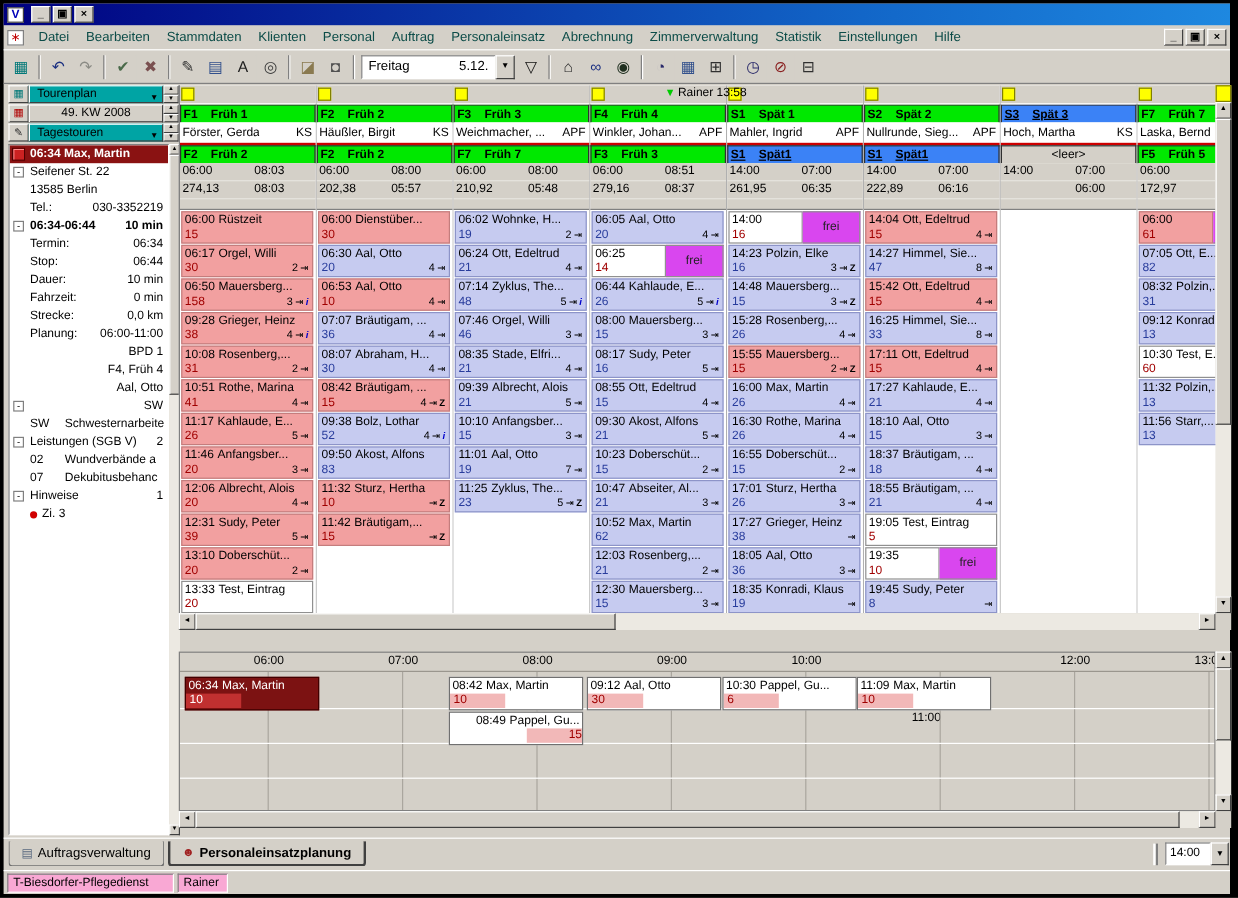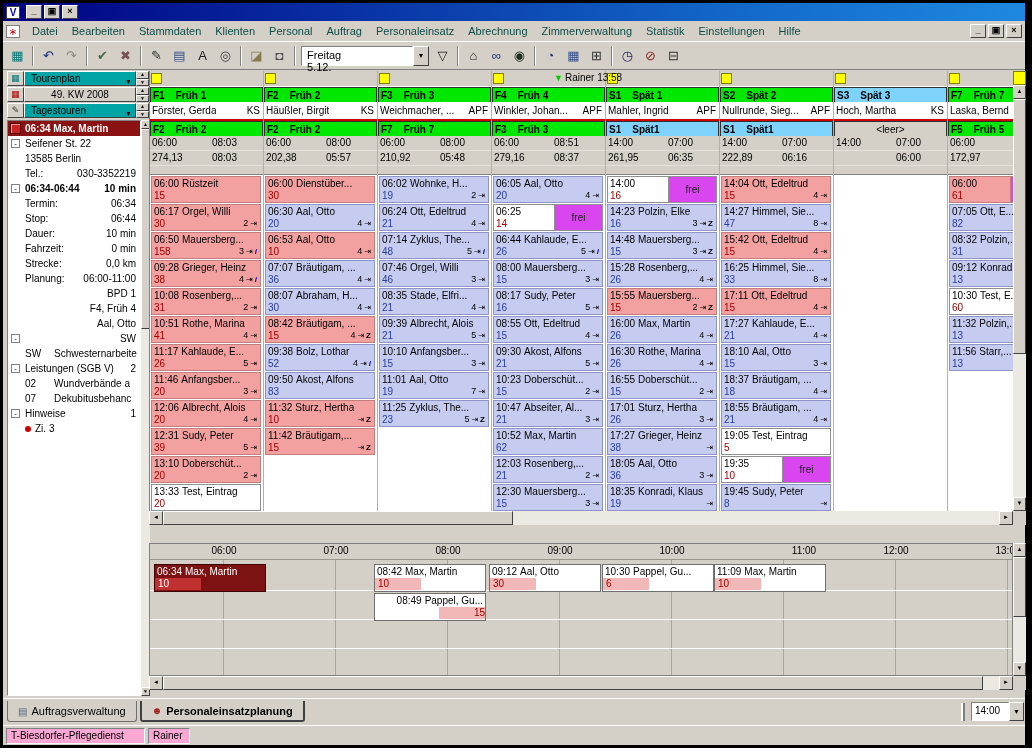--- a/index.html
+++ b/index.html
@@ -27,21 +27,21 @@
   .menu-item { font-size:11px; color:#0c4c48; padding:2px 7px; white-space:nowrap; }
 
   
   .toolbar { position:absolute; left:0; top:39px; right:0; height:28px; display:flex;
     align-items:center; padding-left:3px; border-bottom:1px solid #808080; }
   .tbtn { width:23px; height:22px; display:flex; align-items:center; justify-content:center;
     font-size:13px; background:#d4d0c8; border:1px solid #d4d0c8; }
   .tb-sep { width:2px; height:20px; border-left:1px solid #808080; border-right:1px solid #fff; margin:0 3px; }
   .date-combo { display:flex; height:20px; margin:0 2px; }
   .date-field { width:112px; background:#fff; border:1px solid; border-color:#808080 #fff #fff #808080;
-    font-size:11px; display:flex; justify-content:space-between; padding:2px 5px;flex-direction:column; }
+    font-size:11px; display:flex; justify-content:space-between; padding:2px 5px; }
   .combo-arrow { width:16px; background:#d4d0c8; border:1px solid; border-color:#fff #404040 #404040 #fff;
     text-align:center; font-size:7px; line-height:18px; }
 
   
   .sb-row { position:absolute; left:4px; width:142px; height:15px; display:flex; }
   .sb-icon { width:17px; height:15px; background:#d4d0c8; border:1px solid;
     border-color:#fff #404040 #404040 #fff; font-size:9px; text-align:center; line-height:13px; }
   .sb-btn { flex:1; border:1px solid; border-color:#fff #404040 #404040 #fff; font-size:10px;
     line-height:13px; padding-left:6px; position:relative; white-space:nowrap; overflow:hidden; }
   .sb-btn.teal { background:#00a4a4; }
@@ -77,21 +77,21 @@
   .gcol { position:absolute; top:0; width:114px; height:440px; border-right:1px solid #b0b0b0; }
   .g-marker { height:16px; background:#d4d0c8; position:relative; border-bottom:1px solid #fff; }
   .ysq { position:absolute; left:1px; top:2px; width:11px; height:11px; background:#ffff00; border:1px solid #808000; }
   .drag-mark { position:absolute; left:14px; top:1px; font-size:10px; white-space:nowrap; z-index:3;margin-left:48px; }
   .drag-mark .tri { color:#00cc00; font-size:9px; margin-right:2px; }
   .g-h1, .g-h2 { height:15px; font-size:10px; font-weight:bold; display:flex; align-items:center;
     border:1px solid #303030; border-bottom:none; overflow:hidden; white-space:nowrap; }
   .g-h1 .hc, .g-h2 .hc { margin-left:2px; }
   .g-h1 .hl, .g-h2 .hl { margin-left:11px; }
   .green { background:#00e800; }
-  .cyan  { background:#7dd3fc; }
+  .cyan  { background:#3b82f6;text-decoration:underline; }
   .leer  { background:#d4d0c8; font-weight:normal; justify-content:center; }
   .leer .hl { margin-left:0; }
   .g-name { height:19px; background:#fff; border-bottom:2px solid #cc0000; font-size:10px;
     display:flex; justify-content:space-between; align-items:center; padding:0 3px 0 2px;
     white-space:nowrap; overflow:hidden; }
   .g-name .en { overflow:hidden; max-width:86px; }
   .g-sum { height:15px; background:#d4d0c8; font-size:10px; display:flex;
     justify-content:space-between; padding:1px 26px 0 2px; border-bottom:1px solid #e4e2dc; }
   .g-gap { height:9px; background:#d4d0c8; border-bottom:1px solid #808080; }
   .g-appts { background:#fff; height:336px; overflow:hidden; }
@@ -1450,21 +1450,21 @@
       <div class="tl-hour" style="left: 18px;">06:00</div>
       <div class="tl-vline" style="left: 73px;"></div>
       <div class="tl-hour" style="left: 130px;">07:00</div>
       <div class="tl-vline" style="left: 185px;"></div>
       <div class="tl-hour" style="left: 242px;">08:00</div>
       <div class="tl-vline" style="left: 297px;"></div>
       <div class="tl-hour" style="left: 354px;">09:00</div>
       <div class="tl-vline" style="left: 409px;"></div>
       <div class="tl-hour" style="left: 466px;">10:00</div>
       <div class="tl-vline" style="left: 521px;"></div>
-      <div class="tl-hour" style="left: 598px;">11:00</div>
+      <div class="tl-hour" style="left: 566px; margin-top: 48px;">11:00</div>
       <div class="tl-vline" style="left: 633px;"></div>
       <div class="tl-hour" style="left: 690px;">12:00</div>
       <div class="tl-vline" style="left: 745px;"></div>
       <div class="tl-hour" style="left: 802px;">13:00</div>
       <div class="tl-vline" style="left: 857px;"></div>
       <div class="tl-rowline" style="top: 46px;"></div>
       <div class="tl-rowline" style="top: 75px;"></div>
       <div class="tl-rowline" style="top: 104px;"></div>
       <div class="tl-block sel" style="left: 4px; top: 20px;">
         <div class="tl1"><span class="at">06:34</span><span>Max, Martin</span></div>

